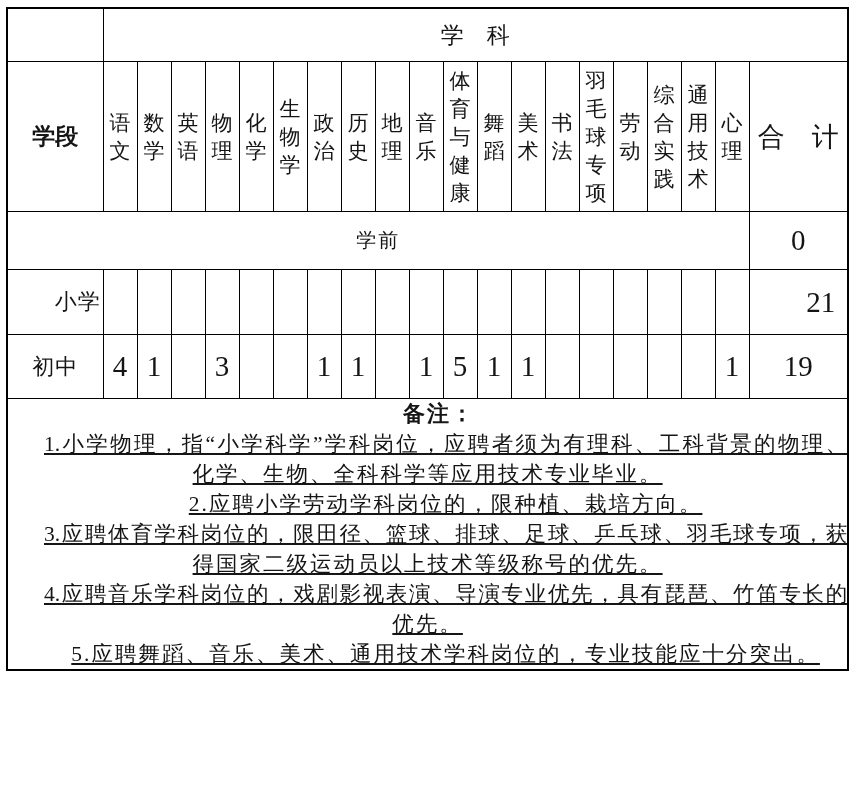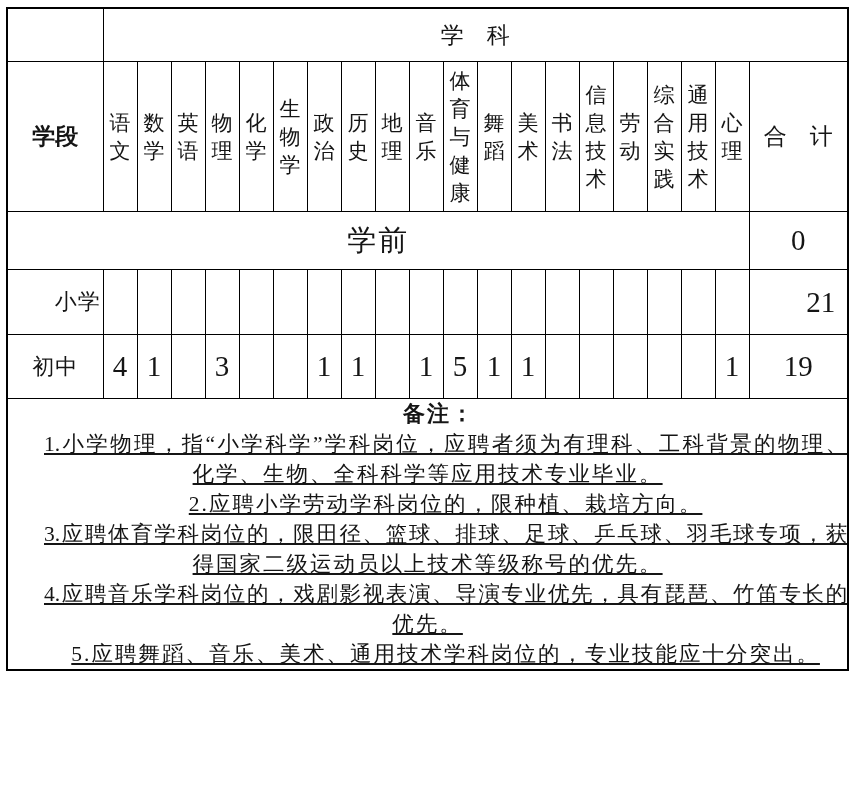--- a/index.html
+++ b/index.html
@@ -22,23 +22,23 @@
   tr.r-pre td{height:57px;}
   tr.r-xiaoxue td{height:64px;padding-left:45px;}
   tr.r-chuzhong td{height:63px;}
   tr.r-gaozhong td{height:57px;}
   tr.r-zongji td{height:59px;}
   .stage-h{font-size:23px;font-weight:bold;}
   .vhead .v{
     display:inline-block;width:24px;font-size:21px;line-height:28px;
     word-break:break-all;text-align:center;vertical-align:middle;
   }
-  .total-h{font-size:23px;margin-left:12px;}
+  .total-h{font-size:27px;margin-left:12px;}
   .rowlabel{font-size:22px;letter-spacing:1px;}
-  .prelabel{font-size:29px;letter-spacing:2px;}
+  .prelabel{font-size:20px;letter-spacing:2px;}
   .num{font-size:29px;font-family:"Liberation Serif","DejaVu Serif",serif;}
   .totalnum{font-size:29px;}
   td.notes-cell{
     text-align:left;vertical-align:top;padding:8px 8px 0 4px;
   }
   .note-title{
     font-size:22px;font-weight:bold;line-height:30px;
     padding-left:23px;letter-spacing:2px;
   }
   .note-line{
@@ -93,21 +93,21 @@
       <td class="vhead"><span class="v">化学</span></td>
       <td class="vhead"><span class="v">生物学</span></td>
       <td class="vhead"><span class="v">政治</span></td>
       <td class="vhead"><span class="v">历史</span></td>
       <td class="vhead"><span class="v">地理</span></td>
       <td class="vhead"><span class="v">音乐</span></td>
       <td class="vhead"><span class="v">体育与健康</span></td>
       <td class="vhead"><span class="v">舞蹈</span></td>
       <td class="vhead"><span class="v">美术</span></td>
       <td class="vhead"><span class="v">书法</span></td>
-      <td class="vhead"><span class="v">信息技术</span></td>
+      <td class="vhead"><span class="v">羽毛球专项</span></td>
       <td class="vhead"><span class="v">劳动</span></td>
       <td class="vhead"><span class="v">综合实践</span></td>
       <td class="vhead"><span class="v">通用技术</span></td>
       <td class="vhead"><span class="v">心理</span></td>
       <td class="total-h">合　计</td>
     </tr>
 
     <tr class="r-pre">
       <td colspan="20" class="prelabel">学前</td>
       <td class="totalnum">0</td>

